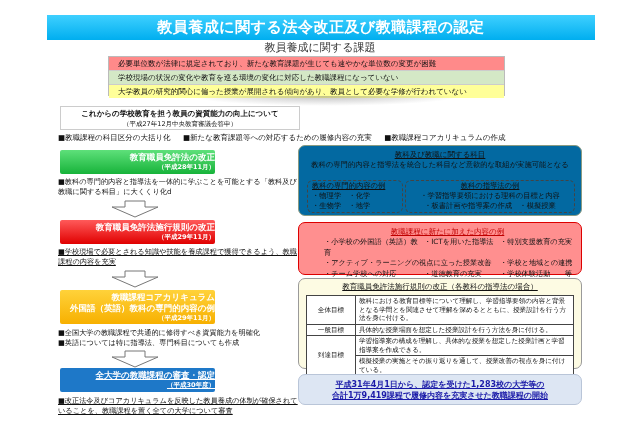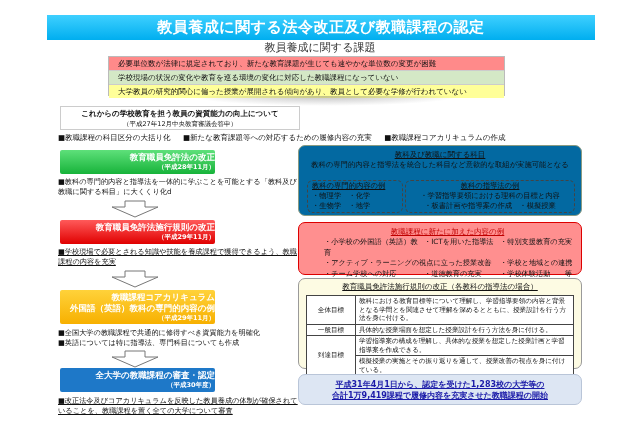--- a/index.html
+++ b/index.html
@@ -19,21 +19,21 @@
   .report .l1 { font-size:7.5px; font-weight:bold; line-height:11px; margin-top:1px; }
   .report .l2 { font-size:6.5px; line-height:10px; }
   .bullets-row { left:58px; top:132px; width:560px; font-size:7.5px; line-height:11px; white-space:nowrap; }
   .bullets-row span { margin-right:10px; }
   .stage { left:60px; width:155px; color:#fff; text-align:right; font-weight:bold; border-radius:2px; }
   .stage .n { font-size:8.5px; line-height:11px; }
   .stage .d { font-size:6.5px; line-height:9px; }
   .g { top:150px; height:24px; background:linear-gradient(#5ee07a,#17b33a); padding-top:2px; }
   .r { top:220px; height:24px; background:linear-gradient(#ff5a5a,#e00000); padding-top:2px; }
   .o { top:290px; height:34px; background:linear-gradient(#ffd23a,#f7b000); padding-top:2px; }
-  .b { top:368px; height:24px; background:#1e78c8; padding-top:2px; }
+  .b { top:368px; height:24px; background:#1e78c8; padding-top:2px;text-decoration:underline; }
   .note { left:58px; width:240px; font-size:7.2px; line-height:10px; }
   .note.u { text-decoration:underline; }
   .arrow { left:110px; width:50px; height:18px; }
   .panel { left:298px; width:284px; border-radius:7px; }
   .green { top:145px; height:71px; background:#0369a1; border:1px solid #8a9b82; }
   .red { top:222px; height:53px; background:#ff8f8f; border:1.5px solid #d00;padding-left:15px; }
   .cream { top:278px; height:91px; background:#fdfbe3; border:1px solid #9a9a9a; }
   .blue { top:374px; height:31px; background:#dde6f3; border:1px solid #b9c5d8; }
   .ptitle { text-align:center; font-size:7.5px; line-height:11px; text-decoration:underline; }
   .ptext { text-align:center; font-size:7.3px; line-height:10px; }

